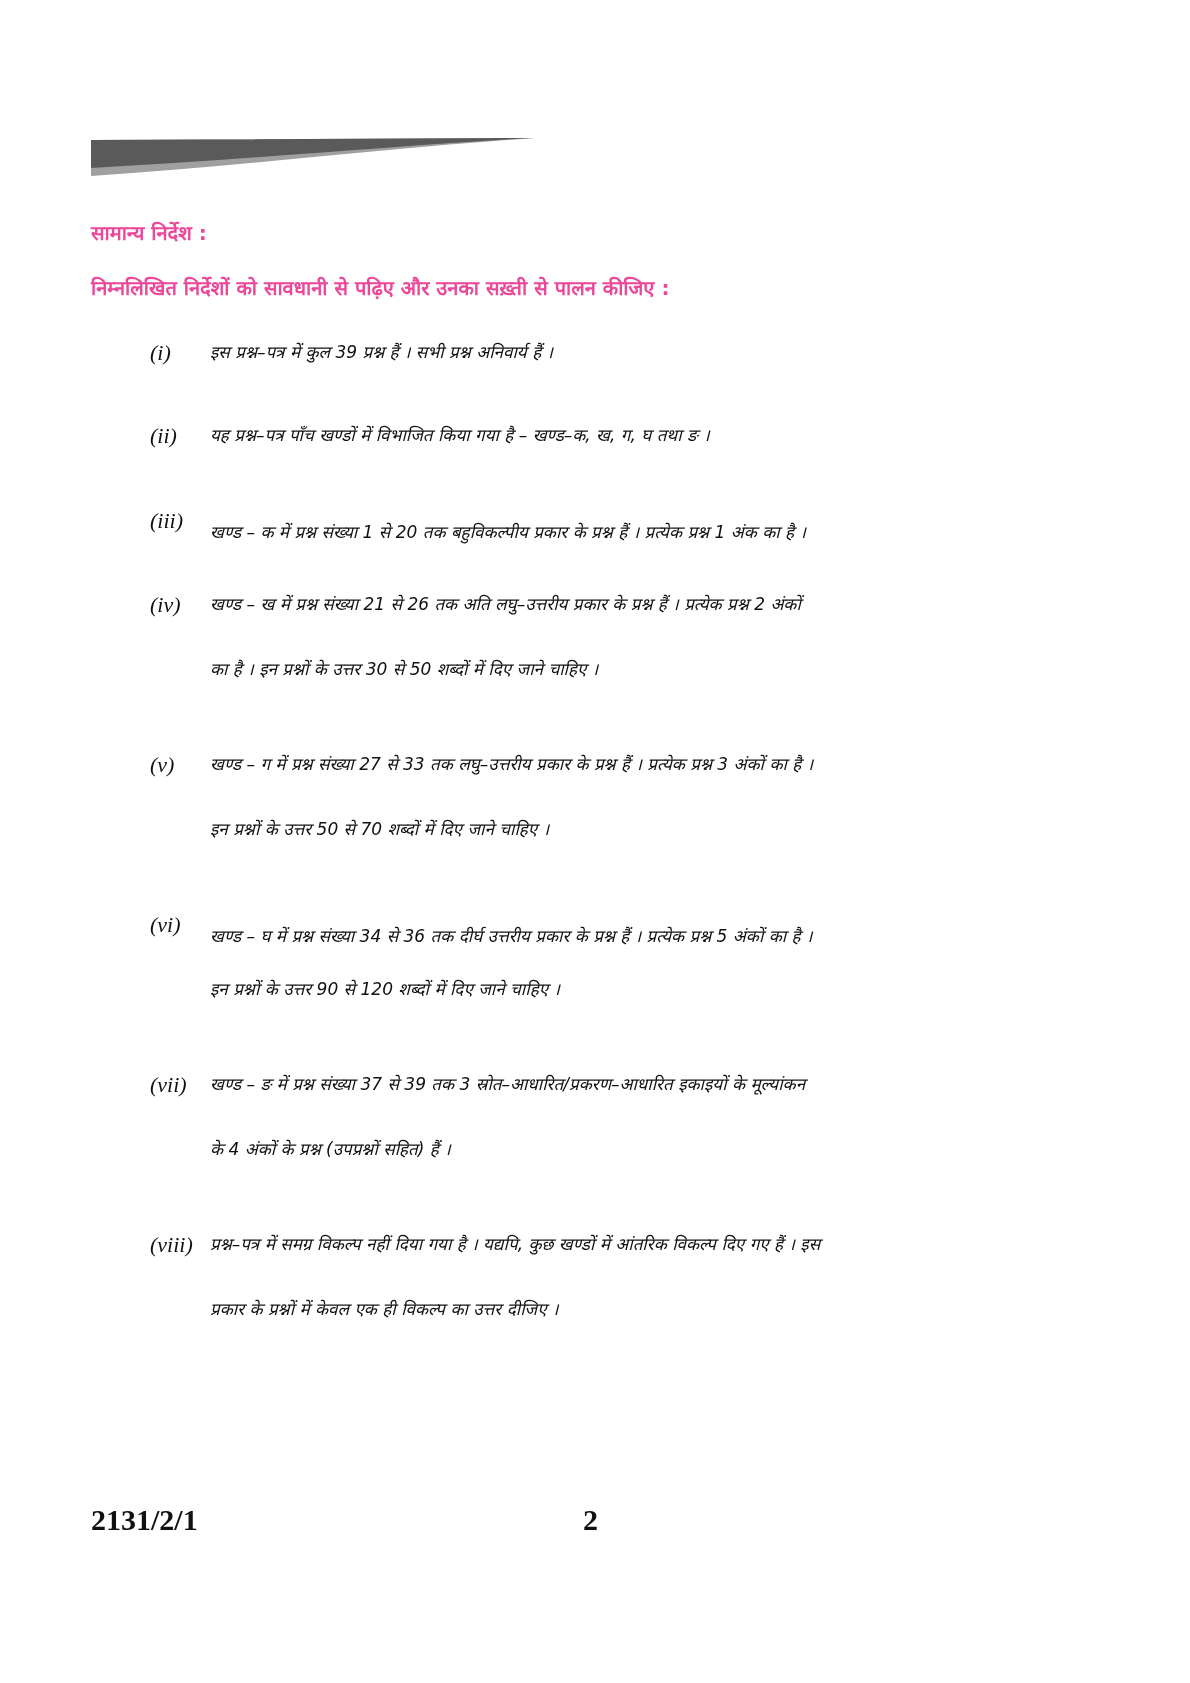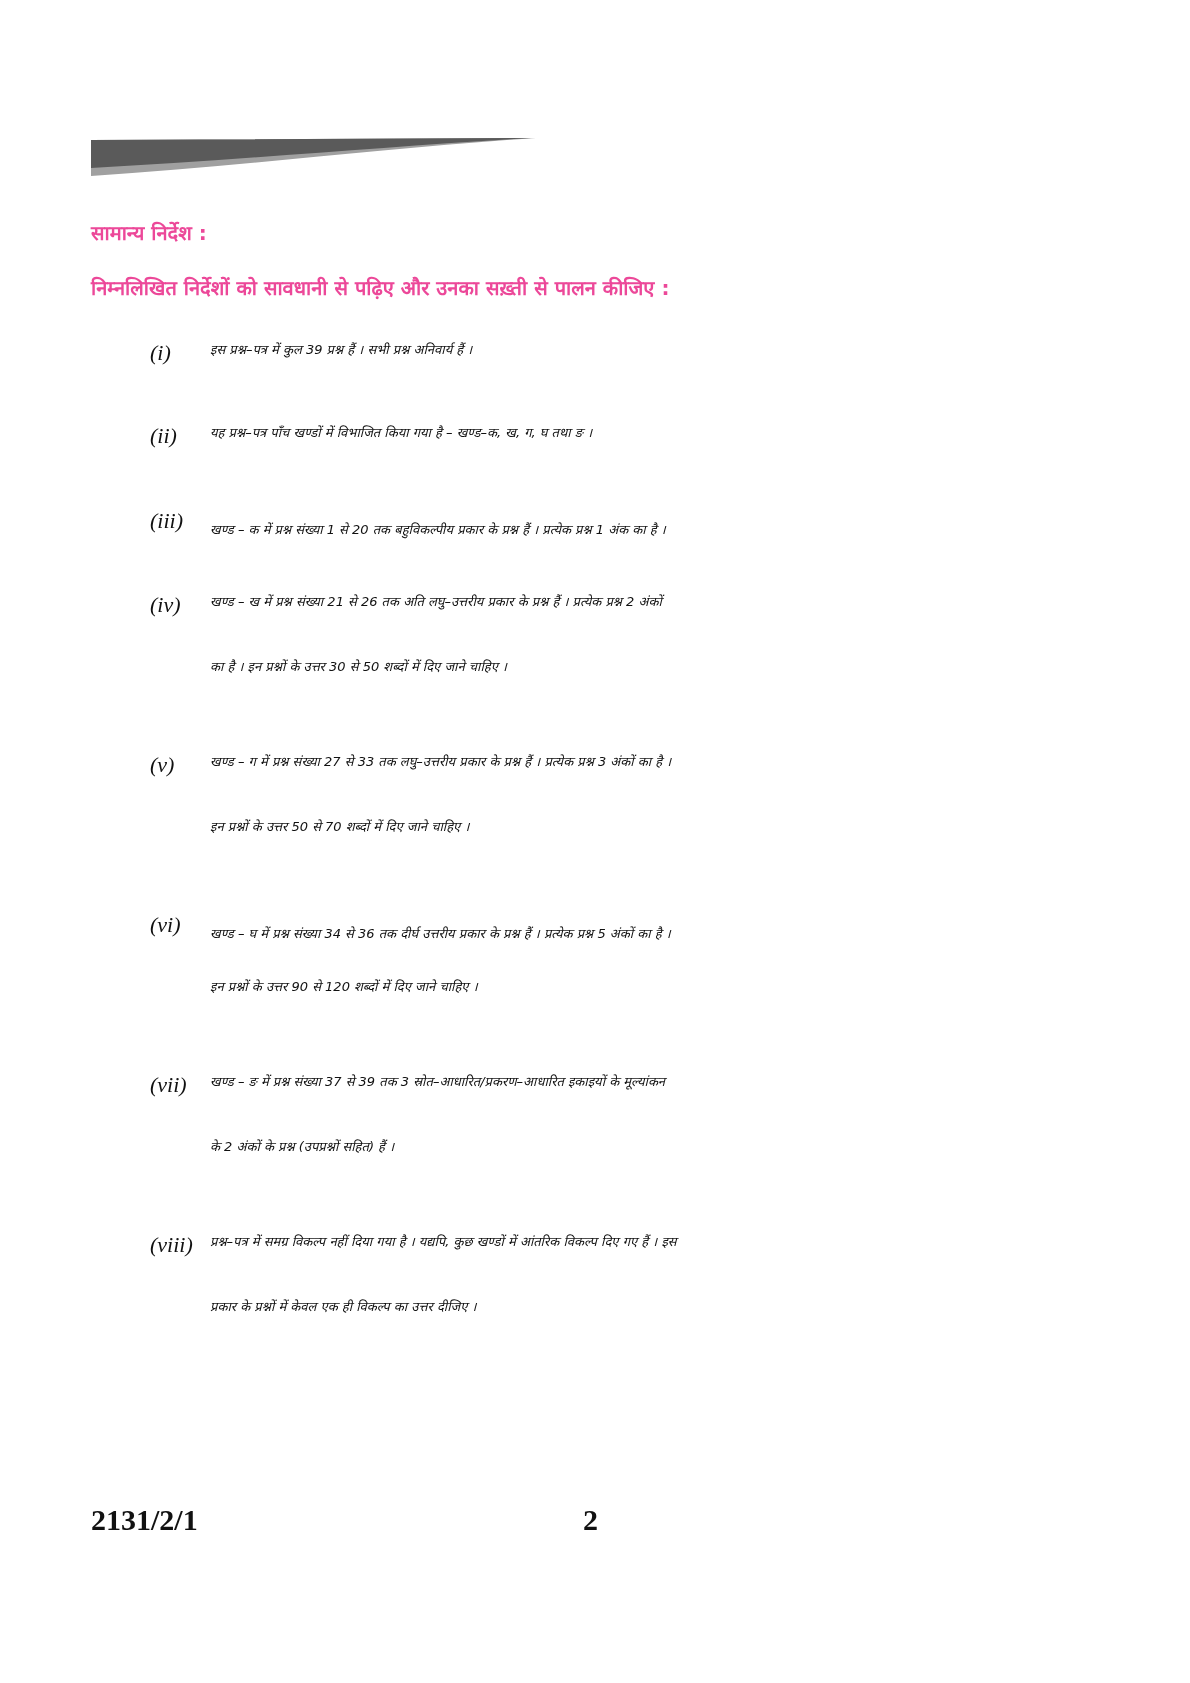--- a/index.html
+++ b/index.html
@@ -7,21 +7,21 @@
          font-family:"DejaVu Serif", serif; color:#111; }
   .banner { position:absolute; left:91px; top:138px; width:445px; height:38px; }
   .heading { position:absolute; left:91px; font-family:"DejaVu Sans", sans-serif;
              font-size:20px; font-weight:bold; color:#ec4899; white-space:nowrap; }
   .h1 { top:219px; }
   .h2 { top:274px; }
   .item { position:absolute; left:150px; width:950px; }
   .num { position:absolute; left:0; top:0; font-family:"Liberation Serif", serif;
          font-style:italic; font-size:22px; }
   .line { position:absolute; left:60px; white-space:nowrap; font-family:"DejaVu Sans", sans-serif;
-          font-style:italic; font-size:13px; color:#111;text-align:center; }
+          font-style:italic; font-size:17px; color:#111;text-align:center; }
   .footer { position:absolute; top:1503px; font-family:"Liberation Serif", serif;
             font-weight:bold; font-size:30px; }
 </style>
 </head>
 <body>
 
 <svg class="banner" viewBox="0 0 445 38" preserveAspectRatio="none">
   <path d="M0 2 L445 0 C300 10 150 28 0 38 Z" fill="#a0a0a0"></path>
   <path d="M0 2 L440 0 C300 8 150 22 0 30 Z" fill="#5a5a5a"></path>
 </svg>
@@ -58,21 +58,21 @@
 
 <div class="item" style="top:912px">
   <span class="num">(vi)</span>
   <span class="line" style="top:12px">खण्ड – घ में प्रश्न संख्या 34 से 36 तक दीर्घ उत्तरीय प्रकार के प्रश्न हैं । प्रत्येक प्रश्न 5 अंकों का है ।</span>
   <span class="line" style="top:65px">इन प्रश्नों के उत्तर 90 से 120 शब्दों में दिए जाने चाहिए ।</span>
 </div>
 
 <div class="item" style="top:1072px">
   <span class="num">(vii)</span>
   <span class="line" style="top:0">खण्ड – ङ में प्रश्न संख्या 37 से 39 तक 3 स्रोत–आधारित/प्रकरण–आधारित इकाइयों के मूल्यांकन</span>
-  <span class="line" style="top:65px">के 2 अंकों के प्रश्न (उपप्रश्नों सहित) हैं ।</span>
+  <span class="line" style="top:65px">के 4 अंकों के प्रश्न (उपप्रश्नों सहित) हैं ।</span>
 </div>
 
 <div class="item" style="top:1232px">
   <span class="num">(viii)</span>
   <span class="line" style="top:0">प्रश्न–पत्र में समग्र विकल्प नहीं दिया गया है । यद्यपि, कुछ खण्डों में आंतरिक विकल्प दिए गए हैं । इस</span>
   <span class="line" style="top:65px">प्रकार के प्रश्नों में केवल एक ही विकल्प का उत्तर दीजिए ।</span>
 </div>
 
 <div class="footer" style="left:91px">2131/2/1</div>
 <div class="footer" style="left:583px">2</div>

